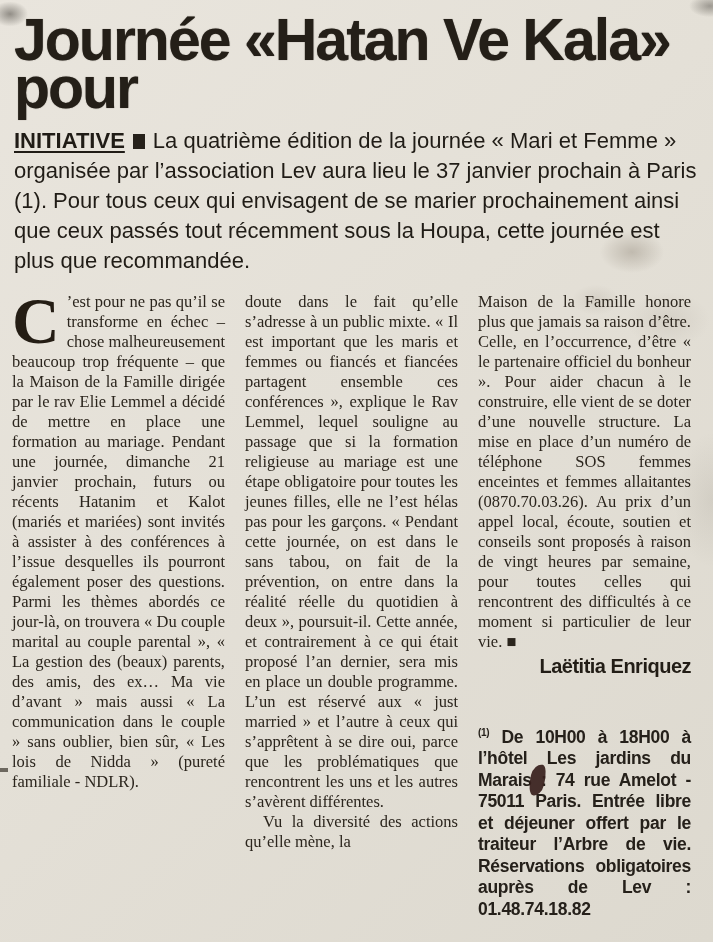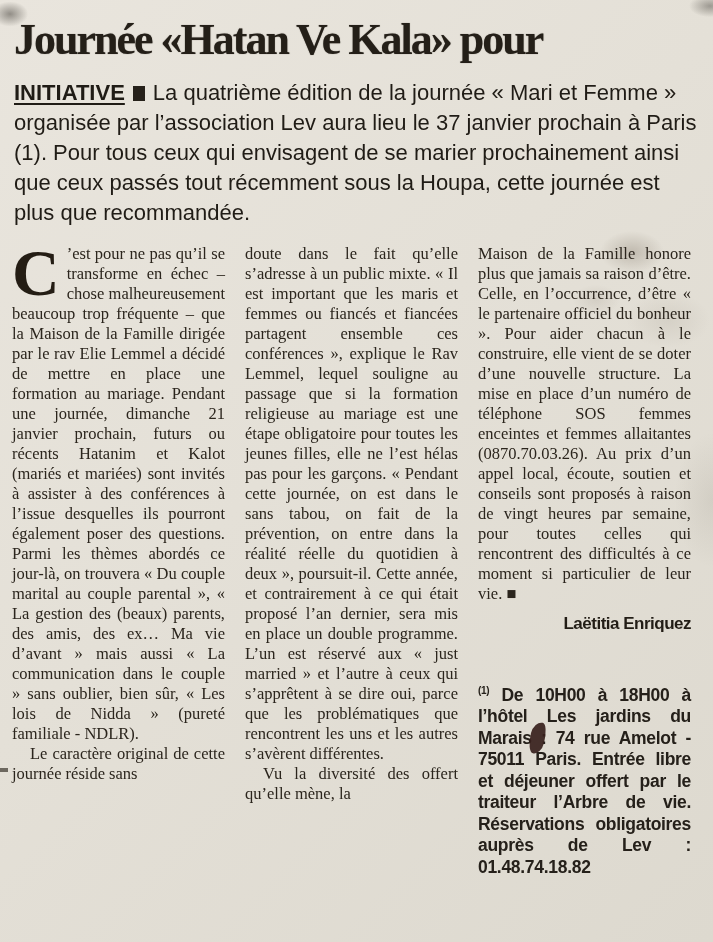--- a/index.html
+++ b/index.html
@@ -14,23 +14,23 @@
       radial-gradient(60px 40px at 668px 320px, rgba(120,110,95,.12), rgba(120,110,95,0) 70%),
       radial-gradient(34px 22px at 596px 300px, rgba(120,108,92,.14), rgba(120,108,92,0) 70%),
       radial-gradient(26px 18px at 10px 14px, rgba(40,36,30,.45), rgba(40,36,30,0) 70%),
       radial-gradient(30px 16px at 710px 6px, rgba(50,46,40,.40), rgba(50,46,40,0) 70%),
       radial-gradient(50px 90px at 712px 500px, rgba(90,84,72,.10), rgba(90,84,72,0) 75%),
       linear-gradient(135deg,#e9e5dd 0%,#e4e0d7 45%,#ddd9cf 100%);
     font-family:"Liberation Serif", serif;
   }
   .headline{
     padding:16px 2px 0 14px;
-    font-family:Liberation Serif, serif;
+    font-family:Liberation Sans, sans-serif;
     font-weight:800;
-    font-size:44px;
+    font-size:59px;
     line-height:48px;
     letter-spacing:-2px;
     color:#241f18;
     text-shadow:0 0 1px rgba(36,31,24,.55);
   }
   .lead{
     padding:14px 16px 0 14px;
     font-family:"Liberation Sans", sans-serif;
     font-size:22px;
     line-height:30px;
@@ -66,25 +66,25 @@
   .dropcap{
     float:left;
     font-family:"Liberation Serif", serif;
     font-weight:700;
     font-size:66px;
     line-height:54px;
     padding:2px 7px 0 0;
     color:#241d14;
   }
   .byline{
-    margin-top:10px;
+    margin-top:4px;
     text-align:right;
     font-family:"Liberation Sans", sans-serif;
     font-weight:700;
-    font-size:17px;
+    font-size:20px;
     letter-spacing:-0.5px;
     color:#221d16;
   }
   .footnote{
     position:relative;
     margin-top:46px;
     font-family:"Liberation Sans", sans-serif;
     font-weight:700;
     font-size:17.5px;
     line-height:21.5px;
@@ -119,26 +119,25 @@
   </div>
 
   <div class="lead">
     <span class="kicker">INITIATIVE</span><span class="sq"></span><span>La quatrième édition de la journée « Mari et Femme » organisée par l’association Lev aura lieu le 37 janvier prochain à Paris (1). Pour tous ceux qui envisagent de se marier prochainement ainsi que ceux passés tout récemment sous la Houpa, cette journée est plus que recommandée.</span>
   </div>
 
   <div class="columns">
 
     <div class="col">
       <p><span class="dropcap">C</span><span>’est pour ne pas qu’il se transforme en échec – chose malheureusement beaucoup trop fréquente – que la Maison de la Famille dirigée par le rav Elie Lemmel a décidé de mettre en place une formation au mariage. Pendant une journée, dimanche 21 janvier prochain, futurs ou récents Hatanim et Kalot (mariés et mariées) sont invités à assister à des conférences à l’issue desquelles ils pourront également poser des questions. Parmi les thèmes abordés ce jour-là, on trouvera « Du couple marital au couple parental », « La gestion des (beaux) parents, des amis, des ex… Ma vie d’avant » mais aussi « La communication dans le couple » sans oublier, bien sûr, « Les lois de Nidda » (pureté familiale - NDLR).</span></p>
-      <p class="indent">Le caractère original de cette journée réside sans</p>
     </div>
 
     <div class="col">
       <p>doute dans le fait qu’elle s’adresse à un public mixte. « Il est important que les maris et femmes ou fiancés et fiancées partagent ensemble ces conférences », explique le Rav Lemmel, lequel souligne au passage que si la formation religieuse au mariage est une étape obligatoire pour toutes les jeunes filles, elle ne l’est hélas pas pour les garçons. « Pendant cette journée, on est dans le sans tabou, on fait de la prévention, on entre dans la réalité réelle du quotidien à deux », poursuit-il. Cette année, et contrairement à ce qui était proposé l’an dernier, sera mis en place un double programme. L’un est réservé aux « just married » et l’autre à ceux qui s’apprêtent à se dire oui, parce que les problématiques que rencontrent les uns et les autres s’avèrent différentes.</p>
-      <p class="indent">Vu la diversité des offert qu’elle mène, la</p>
+      <p class="indent">Vu la diversité des actions qu’elle mène, la</p>
     </div>
 
     <div class="col">
       <p>Maison de la Famille honore plus que jamais sa raison d’être. Celle, en l’occurrence, d’être « le partenaire officiel du bonheur ». Pour aider chacun à le construire, elle vient de se doter d’une nouvelle structure. La mise en place d’un numéro de téléphone SOS femmes enceintes et femmes allaitantes (0870.70.03.26). Au prix d’un appel local, écoute, soutien et conseils sont proposés à raison de vingt heures par semaine, pour toutes celles qui rencontrent des difficultés à ce moment si particulier de leur vie. ■</p>
       <div class="byline">Laëtitia Enriquez</div>
       <div class="footnote">
         <div class="ink-blot"></div>
         <sup>(1)</sup> <span>De 10H00 à 18H00 à l’hôtel Les jardins du Marais : 74 rue Amelot - 75011 Paris. Entrée libre et déjeuner offert par le traiteur l’Arbre de vie. Réservations obligatoires auprès de Lev : 01.48.74.18.82</span>
       </div>
     </div>

